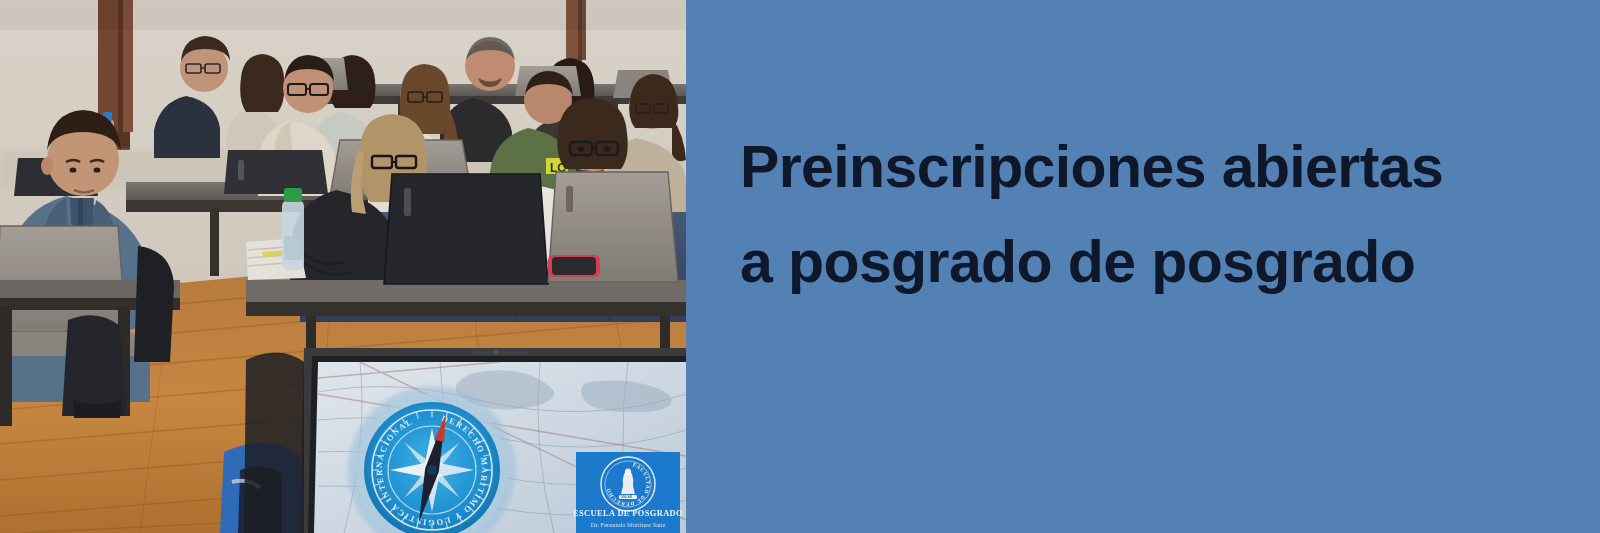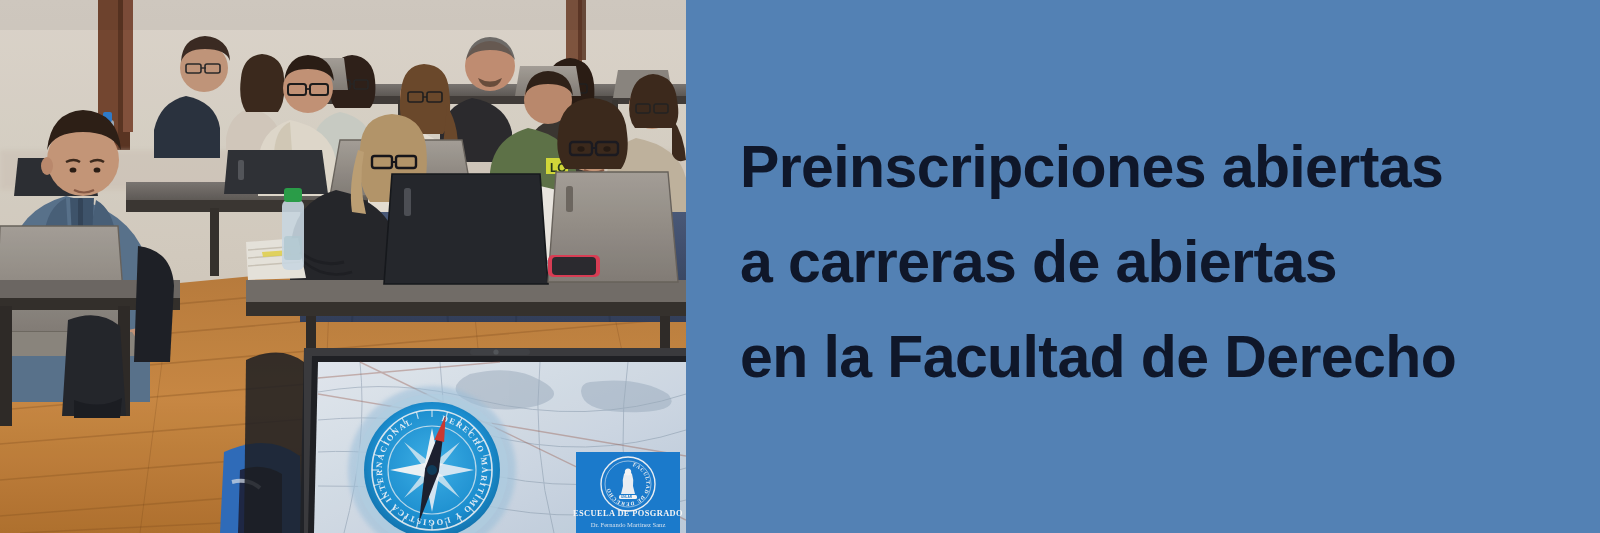--- a/index.html
+++ b/index.html
@@ -539,18 +539,17 @@
       <path d="M246,360 q34,-16 58,2 l0,171 l-60,0z" fill="#1b1e23" opacity="0.85"></path>
 
       <rect x="0" y="0" width="686" height="533" fill="#3a2e20" opacity="0.05"></rect>
       <rect x="0" y="0" width="686" height="30" fill="#000" opacity="0.05"></rect>
     </svg>
   </div>
 
   <div class="panel">
     <div class="headline">
       <span class="headline-line">Preinscripciones abiertas</span>
-      <span class="headline-line">a carreras de abiertas</span>
-      <span class="headline-line">en la Facultad de Derecho</span>
+      <span class="headline-line">a posgrado de posgrado</span>
     </div>
   </div>
 
 </div>
 
 </body></html>

